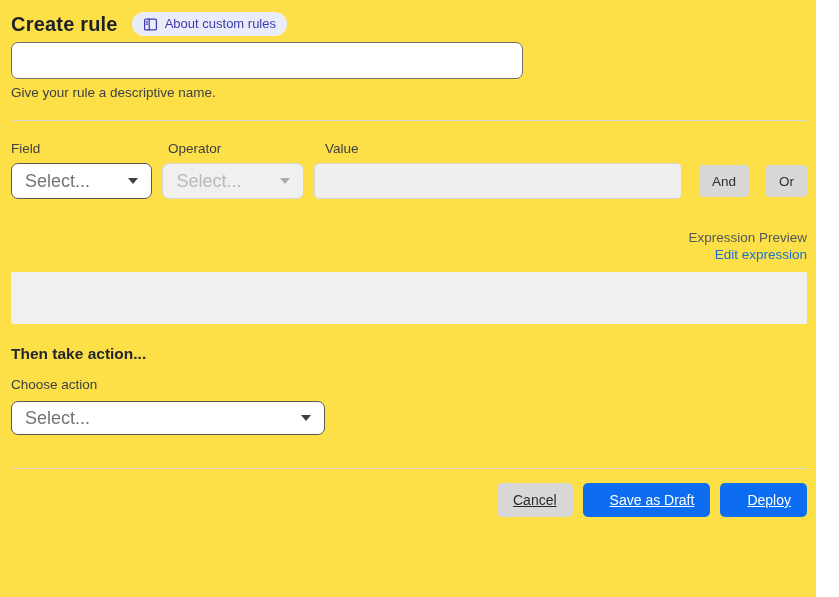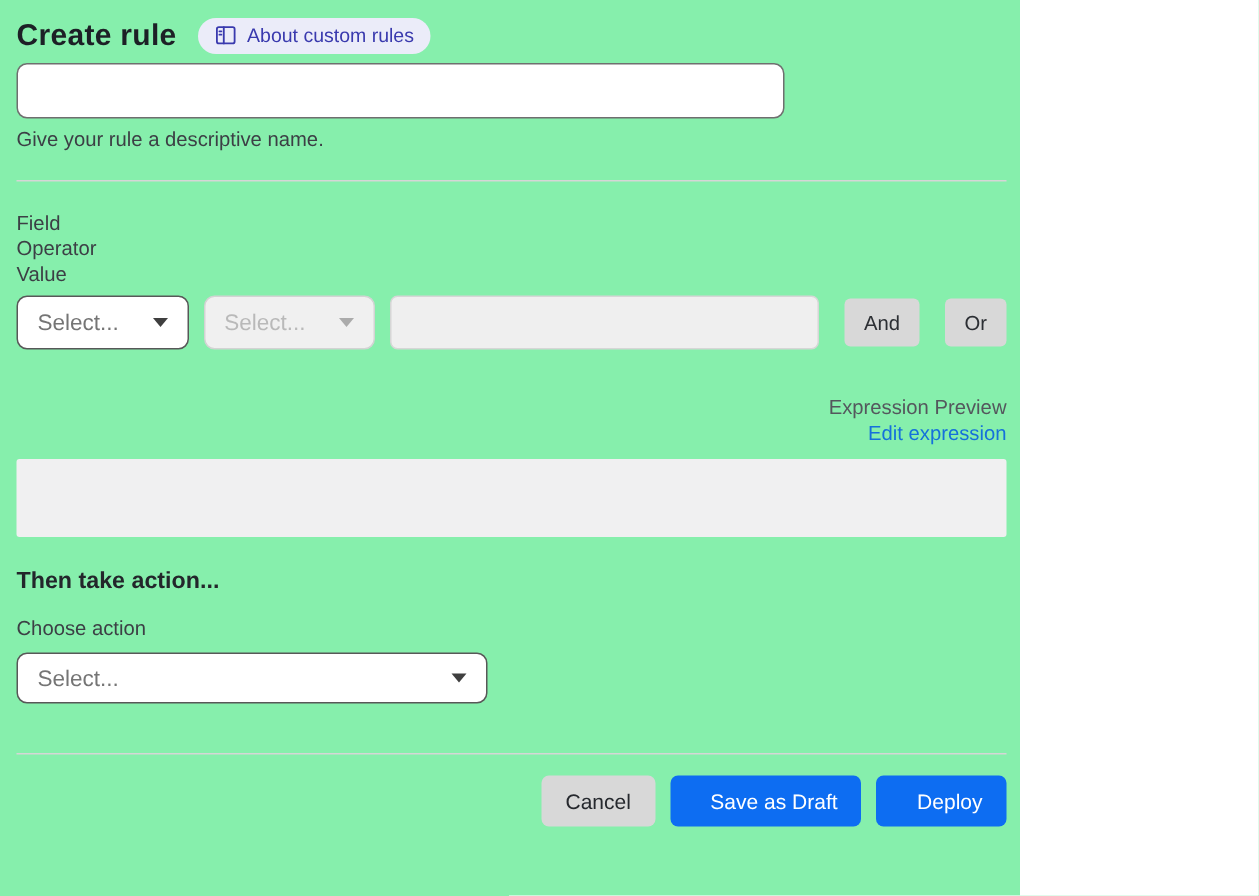--- a/index.html
+++ b/index.html
@@ -1,56 +1,56 @@
 <!DOCTYPE html>
 <html style="--accent-blue: #0d6df2; --link-blue: #1570db; --badge-bg: #ebecf9; --badge-text: #3a3aae;"><head>
 <meta charset="utf-8">
 <style>
   html,body{margin:0;padding:0;background:#fff;}
   .page{
-    width:680px;height:597px;box-sizing:border-box;
+    width:816px;height:597px;box-sizing:border-box;
     padding:10px 9px 0 11px;position:relative;
-    font-family:"Liberation Sans",sans-serif;color:#24272c;background:#86efac;
+    font-family:"Liberation Sans",sans-serif;color:#24272c;background:#fde047;
     overflow:hidden;
   }
   
   .header{display:flex;align-items:center;gap:14px;height:28px;}
   .title{font-size:20px;font-weight:700;color:#1d2026;letter-spacing:.2px;}
   .badge{
-    display:inline-flex;gap:7px;
+    display:inline-flex;align-items:center;gap:7px;
     background:var(--badge-bg,#ebecf9);color:var(--badge-text,#3a3aae);
     font-size:13px;padding:4px 11px;border-radius:13px;line-height:16px;
     text-decoration:none;cursor:pointer;
   }
   .badge svg{display:block;}
   
   .label{font-size:13.5px;color:#3c3f45;line-height:17px;}
   .helper{font-size:13.5px;color:#3c3f45;line-height:17px;margin-top:5px;}
   .section-heading{font-size:15.5px;font-weight:700;color:#23262b;line-height:19px;}
   .divider{border:none;border-top:1px solid #d6d6d6;margin:0;}
   
   .rule-label{margin-top:17px;}
   .name-input{
     margin-top:4px;display:block;width:512px;height:37px;box-sizing:border-box;
     border:1px solid #6f6f6f;border-radius:7px;padding:0 10px;
     font-family:inherit;font-size:13.5px;color:#24272c;outline:none;background:#fff;
   }
   .divider-1{margin-top:19px;}
   .match-heading{margin-top:17px;}
   
-  .matcher-labels{display:flex;margin-top:19px;flex-direction:column;}
+  .matcher-labels{display:flex;margin-top:19px;}
   .matcher-labels .col1{width:157px;}
   .matcher-labels .col2{width:157px;}
   .controls-row{display:flex;align-items:center;margin-top:6px;}
   .select{
     height:36px;box-sizing:border-box;border-radius:7px;
     display:flex;align-items:center;justify-content:space-between;
     padding:0 13px;cursor:pointer;background:#fff;border:1px solid #585858;
   }
-  .select .ph{font-size:15px;color:#757575;}
+  .select .ph{font-size:18px;color:#757575;}
   .chev{width:0;height:0;border-left:5px solid transparent;border-right:5px solid transparent;border-top:6px solid #3f3f3f;}
   .field-select{width:147px;}
   .operator-select{width:147px;margin-left:10px;background:#f0f0f0;border:1px solid #d3d3d3;cursor:default;}
   .operator-select .ph{color:#b9b9b9;}
   .operator-select .chev{border-top-color:#ababab;}
   .value-input{
     width:385px;height:36px;box-sizing:border-box;margin-left:10px;
     background:#efefef;border:1px solid #d6d6d6;border-radius:5px;
     font-family:inherit;font-size:13.5px;color:#555;padding:0 10px;
   }
@@ -66,21 +66,21 @@
   .preview-box{margin-top:9px;height:52px;background:#f0f0f1;border-radius:2px;}
   
   .action-heading{margin-top:20px;}
   .choose-label{margin-top:13px;}
   .action-select{width:314px;height:34px;margin-top:8px;}
   .divider-2{margin-top:33px;}
   
   .footer{display:flex;justify-content:flex-end;align-items:center;gap:10px;margin-top:14px;}
   .btn{
     height:34px;box-sizing:border-box;border:none;border-radius:5px;
-    font-family:inherit;font-size:14px;padding:0 16px;cursor:pointer;line-height:34px;
+    font-family:inherit;font-size:14px;padding:0 16px;cursor:pointer;line-height:34px;text-decoration:underline;
   }
   .btn-secondary{background:#d8d8d8;color:#26292e;}
   .btn-primary{background:var(--accent-blue,#0d6df2);color:#ffffff;padding-left:27px;}
 </style>
 </head>
 <body>
 
 <div class="page">
 
   <div class="header">

